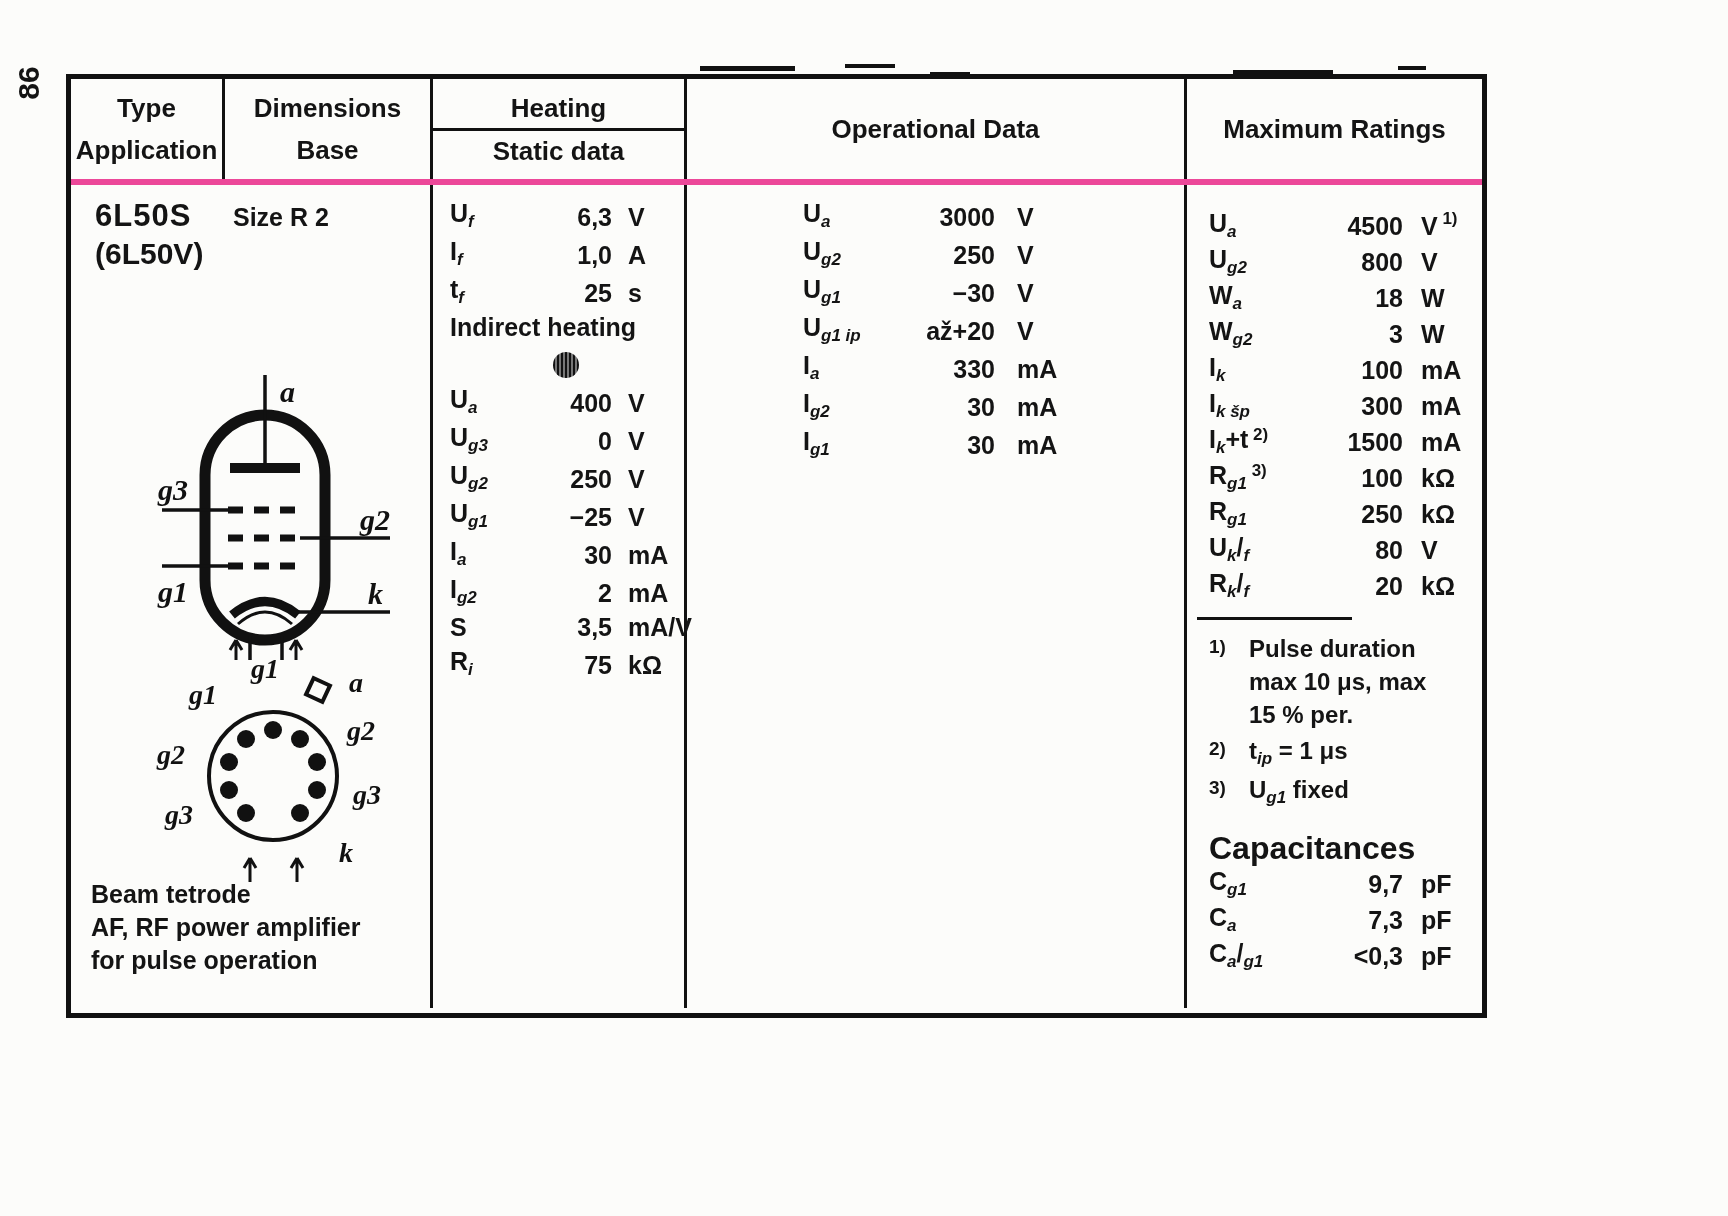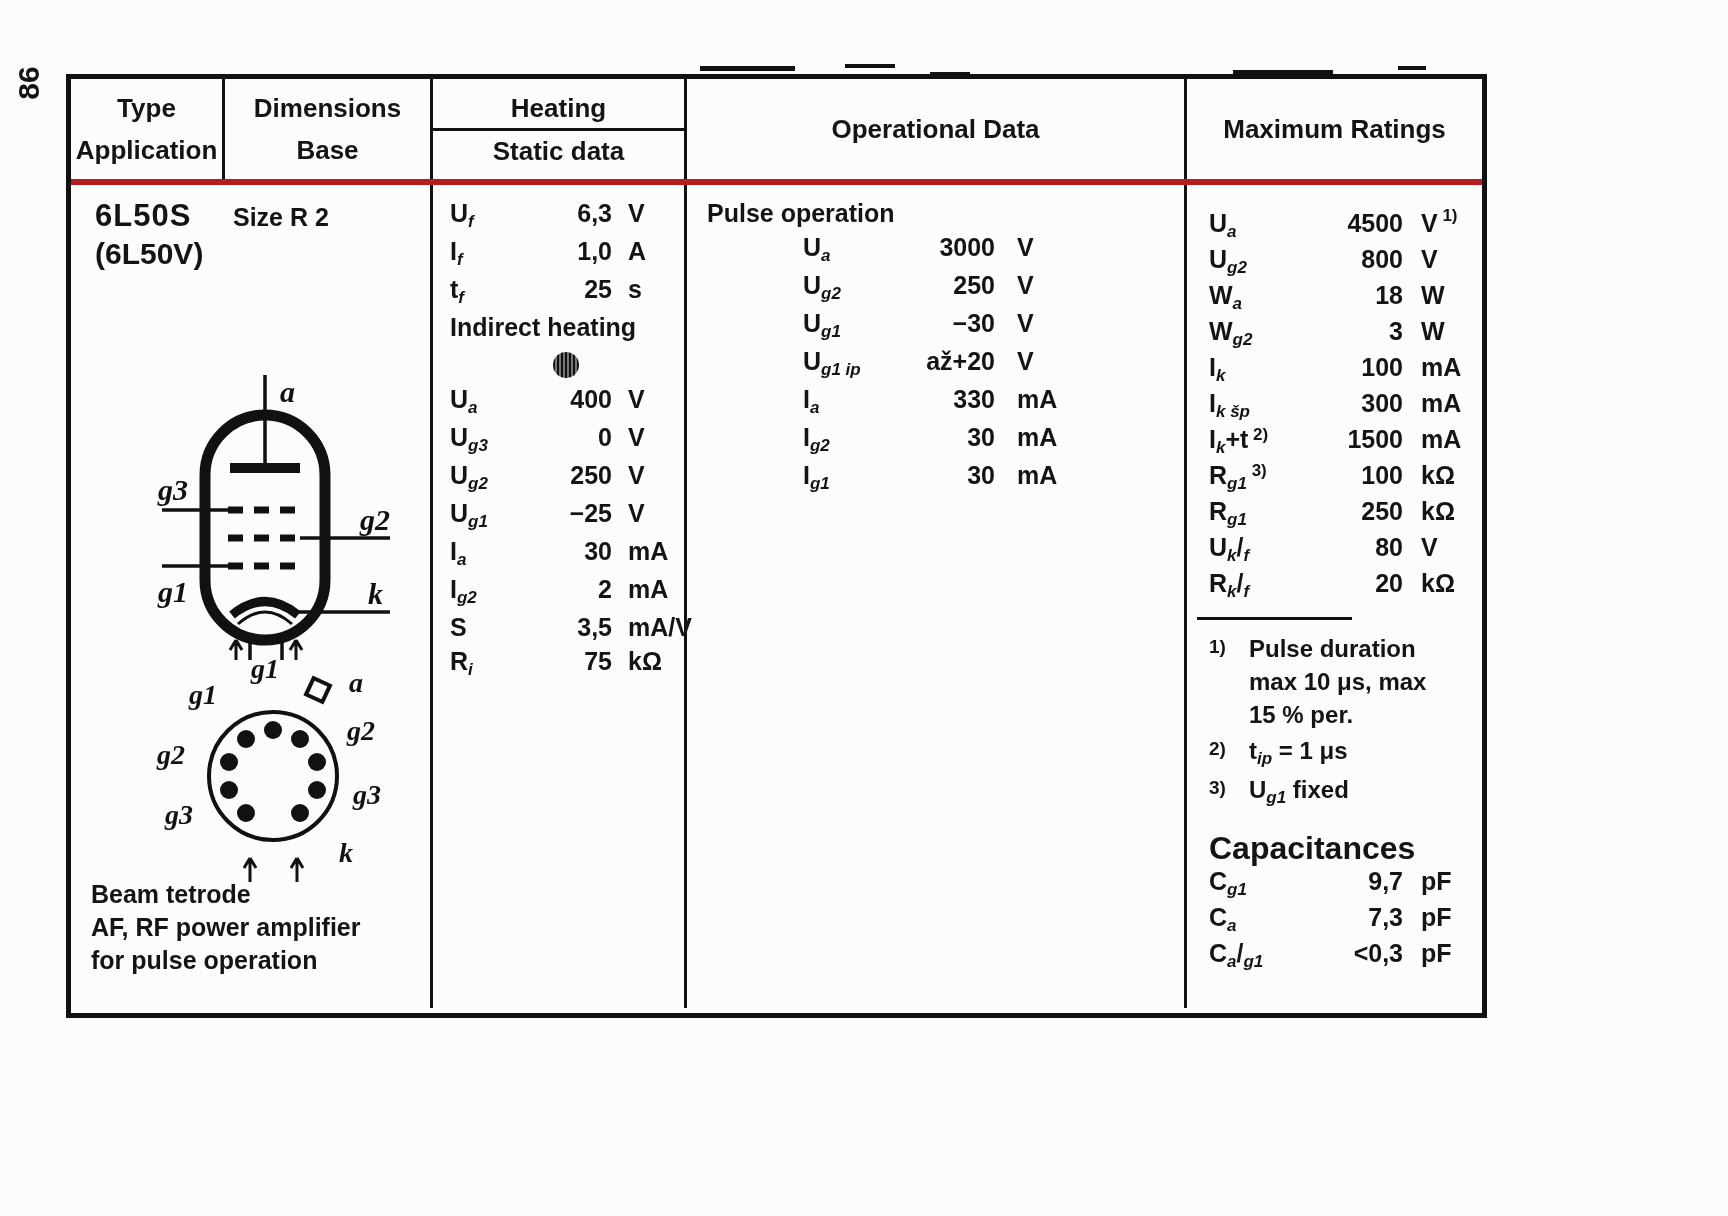--- a/index.html
+++ b/index.html
@@ -1,32 +1,32 @@
 <!DOCTYPE html>
 <html><head>
 <meta charset="utf-8">
 <style>
   html,body{margin:0;padding:0;background:#fcfcfa;}
   .page{position:relative;width:1728px;height:1216px;background:#fcfcfa;overflow:hidden;
         font-family:"Liberation Sans","DejaVu Sans",sans-serif;font-weight:700;color:#141414;}
   .pageno{position:absolute;left:12px;top:66px;font-size:30px;transform:rotate(-90deg);}
   .tbl{position:absolute;left:66px;top:74px;width:1411px;height:934px;border:5px solid #111;}
   
-  .hdr{position:relative;height:100px;border-bottom:6px solid #b91c1c;padding-left:12px;}
+  .hdr{position:relative;height:100px;border-bottom:6px solid #ec4899;padding-left:12px;}
   .hdiv{position:absolute;top:0;bottom:0;width:3px;background:#111;}
   .hcell{position:absolute;top:0;height:100%;display:flex;flex-direction:column;justify-content:center;
          align-items:center;font-size:26px;line-height:42px;text-align:center;}
   .h3top,.h3bot{height:40px;display:flex;align-items:center;justify-content:center;width:100%;}
   .h3line{height:3px;background:#111;width:100%;}
   
   .bdy{position:relative;height:823px;}
   .bdiv{position:absolute;top:0;bottom:0;width:3px;background:#111;}
   .cell{position:absolute;top:0;height:100%;}
   
-  .prow{display:flex;align-items:flex-start;white-space:nowrap;}
+  .prow{display:flex;align-items:flex-end;white-space:nowrap;}
   .lab{white-space:nowrap;}
   .sb{font-size:17px;font-style:italic;position:relative;top:5px;}
   .sp{font-size:17px;position:relative;top:-8px;}
   .heatwrap{padding:11px 0 0 17px;font-size:25px;line-height:34px;}
   .heatwrap .lab{flex:0 0 90px;}.heatwrap .val{flex:0 0 72px;text-align:right;}.heatwrap .unit{margin-left:16px;}
   .blob{width:26px;height:26px;border-radius:50%;margin:8px 0 4px 103px;
         background:repeating-linear-gradient(90deg,#111 0 2px,#777 2px 4px);}
   .opwrap{padding:11px 0 0 20px;font-size:25px;line-height:34px;}
   .oprows{margin-left:96px;}
   .oprows .lab{flex:0 0 100px;}.oprows .val{flex:0 0 92px;text-align:right;}.oprows .unit{margin-left:22px;}
@@ -213,21 +213,20 @@
             </div>
             <div class="prow">
               <span class="lab"><span>R</span><span class="sb">i</span></span>
               <span class="val">75</span>
               <span class="unit">kΩ</span>
             </div>
           </div>
       </div>
 
       <div class="cell opwrap" style="left:616px;width:497px;">
-        <div>Pulse operation</div>
         <div class="oprows">
             <div class="prow">
               <span class="lab"><span>U</span><span class="sb">a</span></span>
               <span class="val">3000</span>
               <span class="unit">V</span>
             </div>
             <div class="prow">
               <span class="lab"><span>U</span><span class="sb">g2</span></span>
               <span class="val">250</span>
               <span class="unit">V</span>

